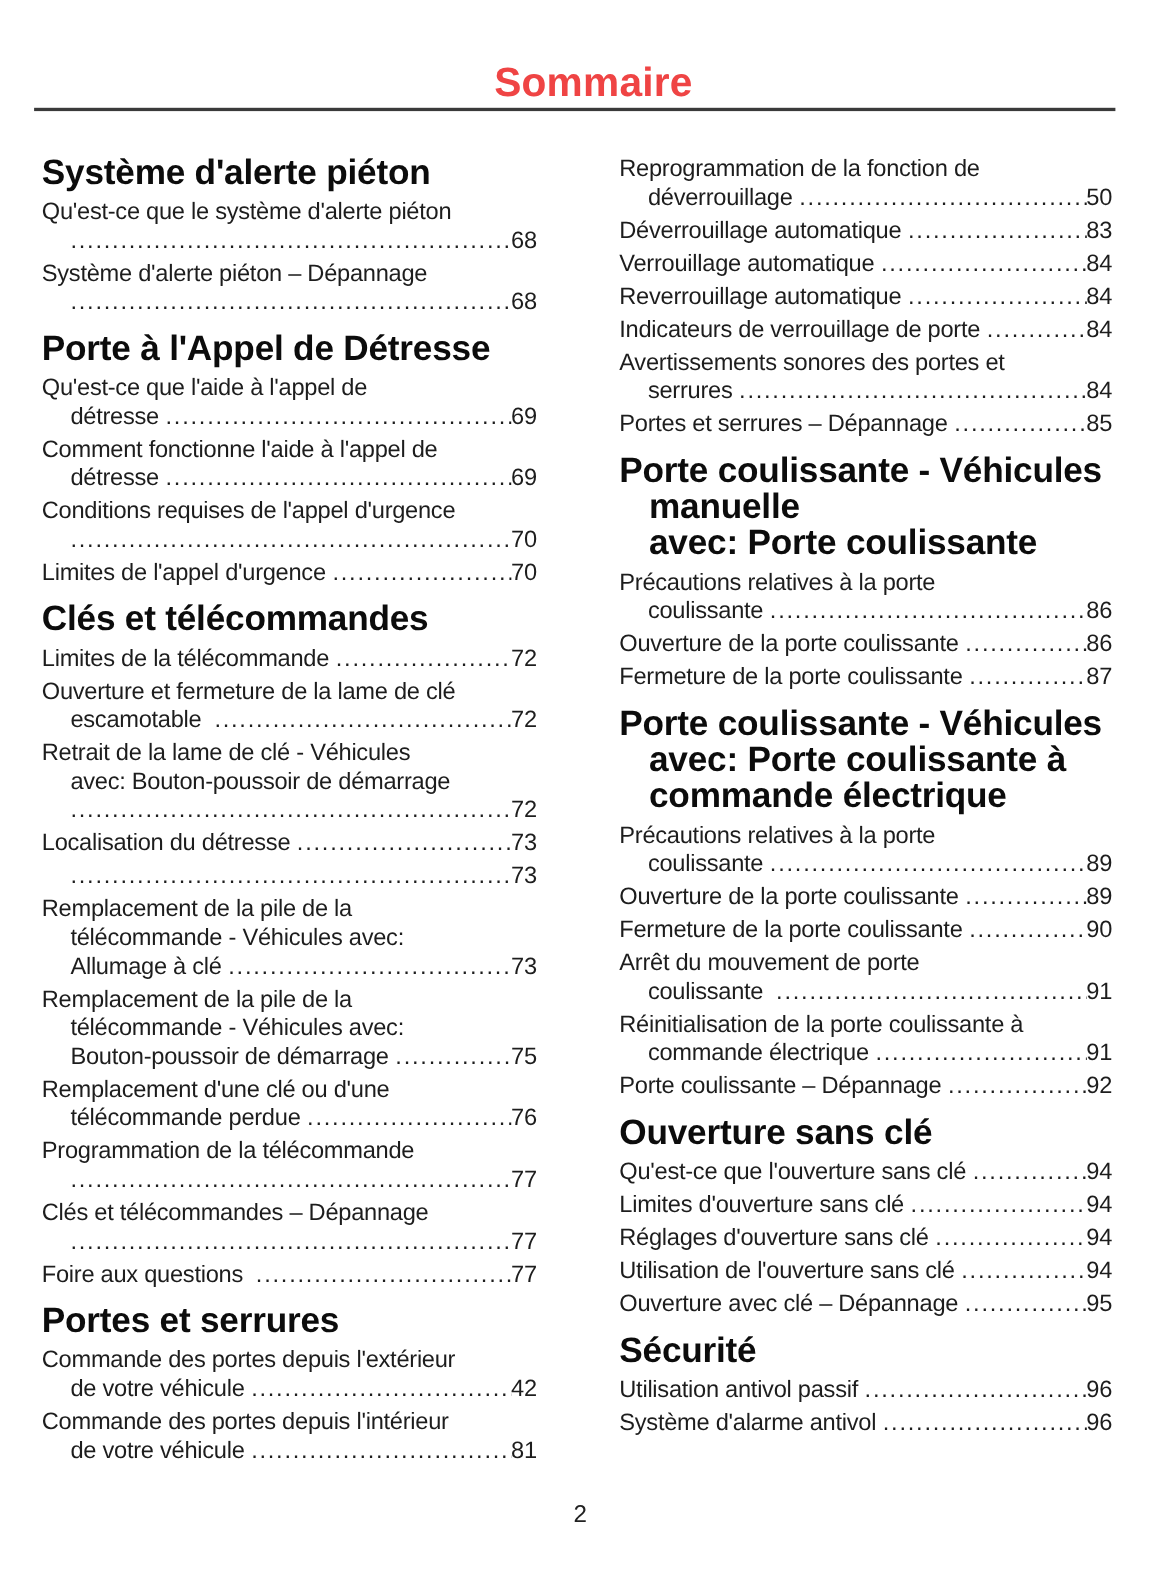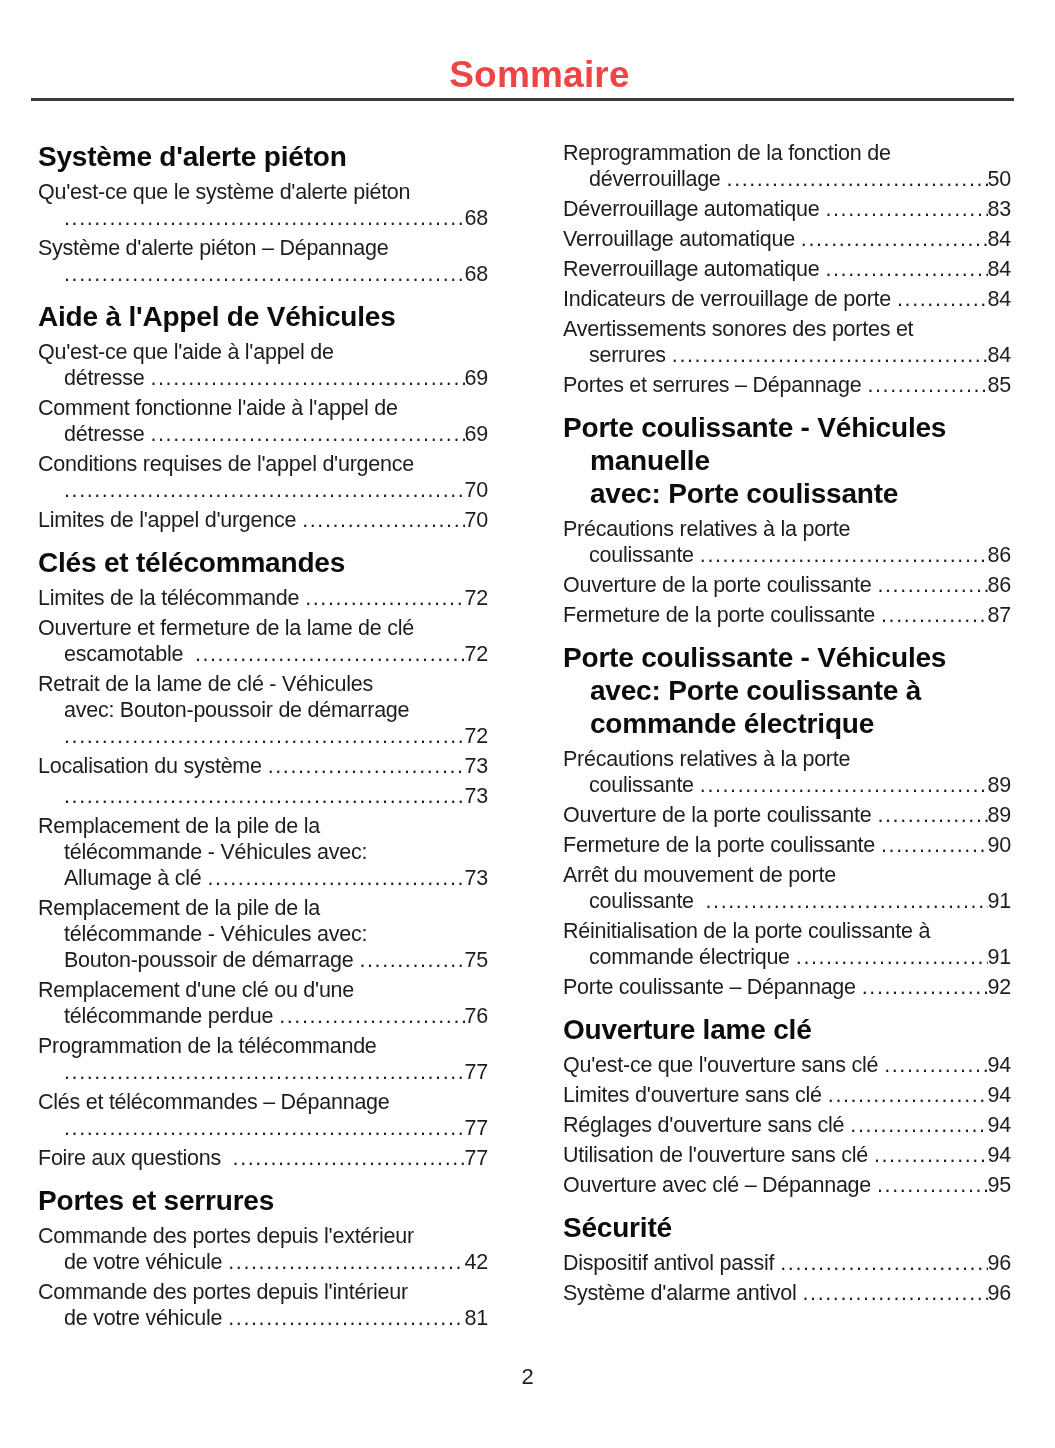--- a/index.html
+++ b/index.html
@@ -43,21 +43,21 @@
     color: #1d1d1d;
   }
   .col-left  { left: 38px;  width: 450px; }
   .col-right { left: 563px; width: 448px; }
 
   .toc-section { margin: 13px 0 0 0; }
   .col > .toc-section:first-child { margin-top: 0; }
 
   .sec-head {
     margin: 0 0 6px 0;
-    font-size: 28px;
+    font-size: 32px;
     line-height: 33px;
     font-weight: 700;
     letter-spacing: -0.2px;
     color: #0c0c0c;
   }
   .h-line { white-space: nowrap; }
   .h-line.cont { padding-left: 27px; }
 
   .toc-item { margin-bottom: 4px; }
   .pre-line { white-space: nowrap; }
@@ -112,21 +112,21 @@
           <div class="pre-line">Système d'alerte piéton – Dépannage</div>
           <div class="last-line cont">
             <span class="txt"></span>
             <span class="dots">..............................................................................................................</span>
             <span class="pg">68</span>
           </div>
         </div>
       </section>
       <section class="toc-section">
         <h2 class="sec-head">
-          <div class="h-line">Aide à l'Appel de Véhicules</div>
+          <div class="h-line">Porte à l'Appel de Détresse</div>
         </h2>
         <div class="toc-item">
           <div class="pre-line">Qu'est-ce que l'aide à l'appel de</div>
           <div class="last-line cont">
             <span class="txt has-text">détresse</span>
             <span class="dots">..............................................................................................................</span>
             <span class="pg">69</span>
           </div>
         </div>
         <div class="toc-item">
@@ -176,21 +176,21 @@
           <div class="pre-line">Retrait de la lame de clé - Véhicules</div>
           <div class="pre-line cont">avec: Bouton-poussoir de démarrage</div>
           <div class="last-line cont">
             <span class="txt"></span>
             <span class="dots">..............................................................................................................</span>
             <span class="pg">72</span>
           </div>
         </div>
         <div class="toc-item">
           <div class="last-line">
-            <span class="txt has-text">Localisation du système</span>
+            <span class="txt has-text">Localisation du détresse</span>
             <span class="dots">..............................................................................................................</span>
             <span class="pg">73</span>
           </div>
         </div>
         <div class="toc-item">
           <div class="last-line cont">
             <span class="txt"></span>
             <span class="dots">..............................................................................................................</span>
             <span class="pg">73</span>
           </div>
@@ -397,21 +397,21 @@
         <div class="toc-item">
           <div class="last-line">
             <span class="txt has-text">Porte coulissante – Dépannage</span>
             <span class="dots">..............................................................................................................</span>
             <span class="pg">92</span>
           </div>
         </div>
       </section>
       <section class="toc-section">
         <h2 class="sec-head">
-          <div class="h-line">Ouverture lame clé</div>
+          <div class="h-line">Ouverture sans clé</div>
         </h2>
         <div class="toc-item">
           <div class="last-line">
             <span class="txt has-text">Qu'est-ce que l'ouverture sans clé</span>
             <span class="dots">..............................................................................................................</span>
             <span class="pg">94</span>
           </div>
         </div>
         <div class="toc-item">
           <div class="last-line">
@@ -441,21 +441,21 @@
             <span class="pg">95</span>
           </div>
         </div>
       </section>
       <section class="toc-section">
         <h2 class="sec-head">
           <div class="h-line">Sécurité</div>
         </h2>
         <div class="toc-item">
           <div class="last-line">
-            <span class="txt has-text">Dispositif antivol passif</span>
+            <span class="txt has-text">Utilisation antivol passif</span>
             <span class="dots">..............................................................................................................</span>
             <span class="pg">96</span>
           </div>
         </div>
         <div class="toc-item">
           <div class="last-line">
             <span class="txt has-text">Système d'alarme antivol</span>
             <span class="dots">..............................................................................................................</span>
             <span class="pg">96</span>
           </div>

